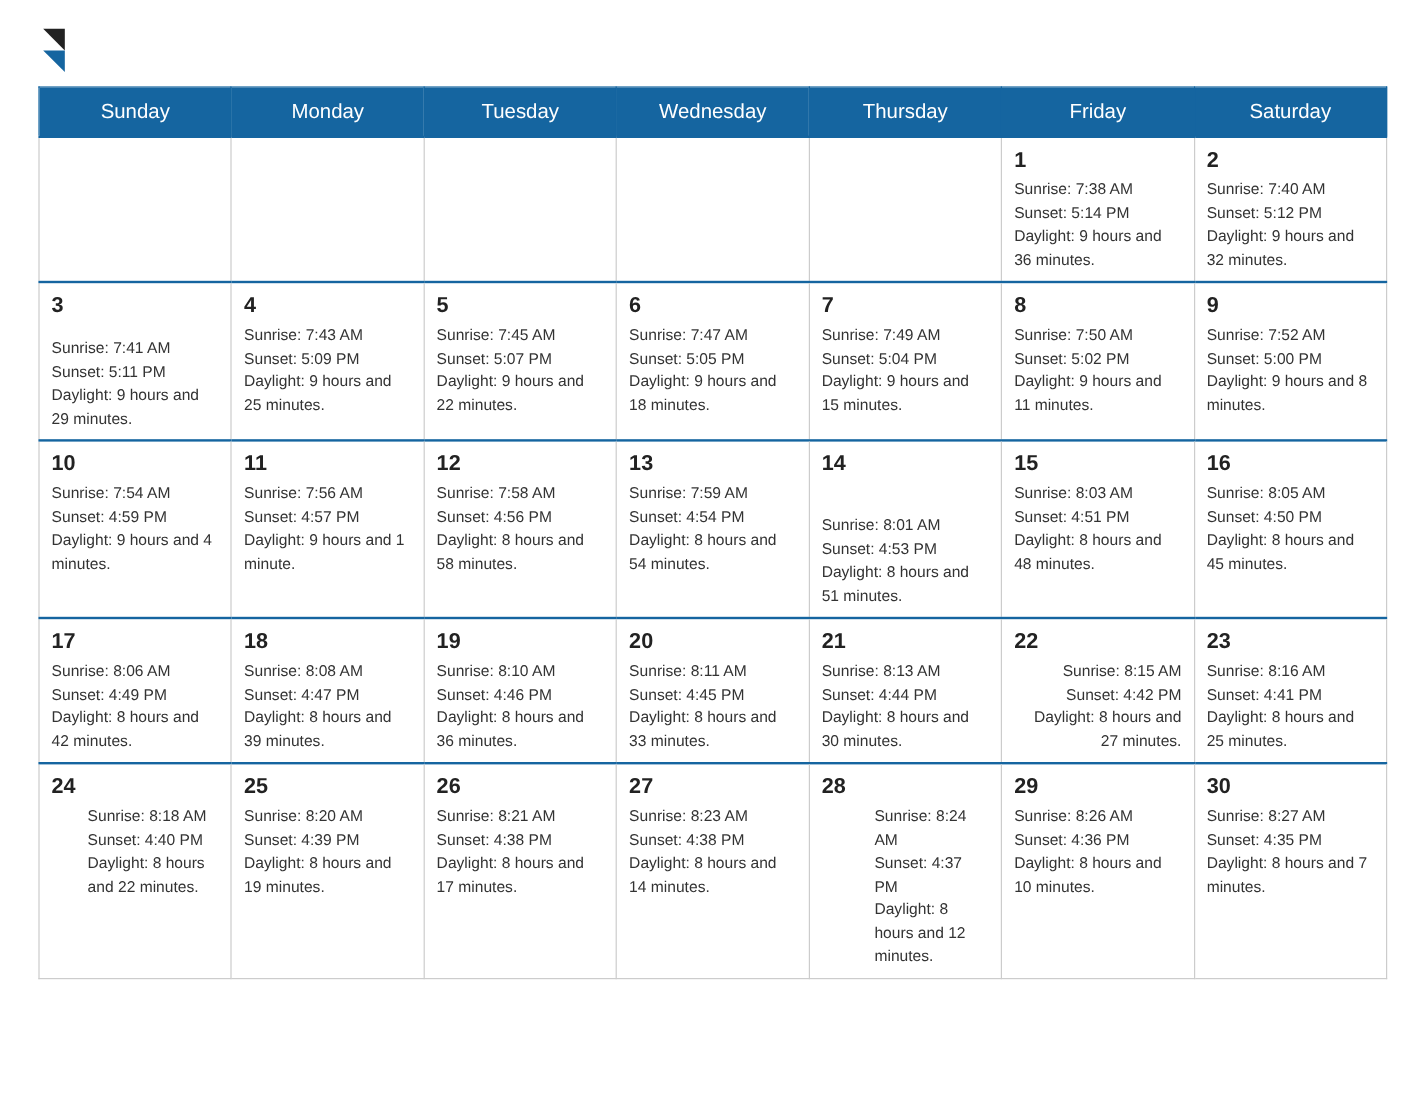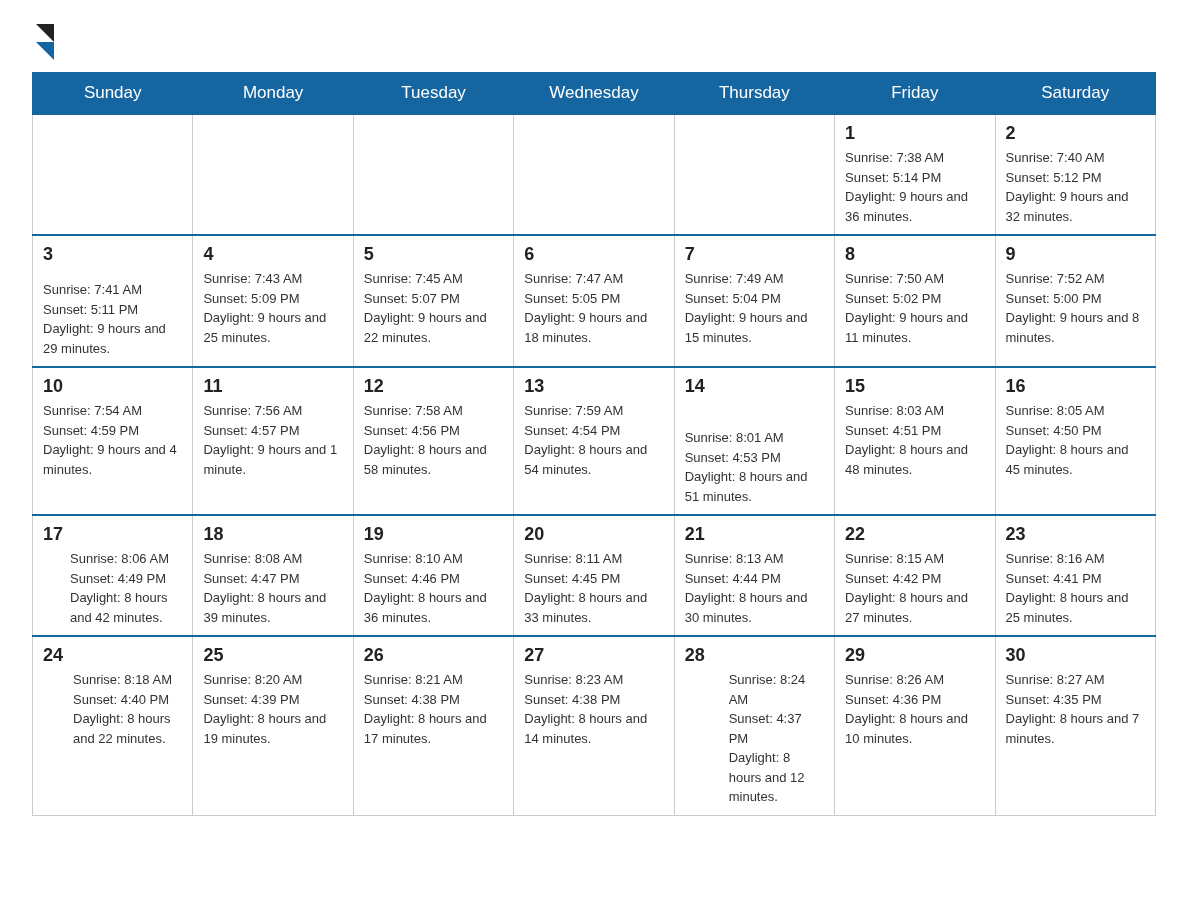--- a/index.html
+++ b/index.html
@@ -234,21 +234,21 @@
         <td>
           <span class="day-num">16</span>
           <div class="day-info" style="white-space: pre-line;">Sunrise: 8:05 AM
 Sunset: 4:50 PM
 Daylight: 8 hours and 45 minutes.</div>
         </td>
       </tr>
       <tr class="week-row">
         <td>
           <span class="day-num">17</span>
-          <div class="day-info" style="white-space: pre-line; margin-left: 27px;">Sunrise: 8:06 AM
+          <div class="day-info" style="white-space: pre-line;">Sunrise: 8:06 AM
 Sunset: 4:49 PM
 Daylight: 8 hours and 42 minutes.</div>
         </td>
         <td>
           <span class="day-num">18</span>
           <div class="day-info" style="white-space: pre-line;">Sunrise: 8:08 AM
 Sunset: 4:47 PM
 Daylight: 8 hours and 39 minutes.</div>
         </td>
         <td>
@@ -264,21 +264,21 @@
 Daylight: 8 hours and 33 minutes.</div>
         </td>
         <td>
           <span class="day-num">21</span>
           <div class="day-info" style="white-space: pre-line;">Sunrise: 8:13 AM
 Sunset: 4:44 PM
 Daylight: 8 hours and 30 minutes.</div>
         </td>
         <td>
           <span class="day-num">22</span>
-          <div class="day-info" style="white-space: pre-line;">Sunrise: 8:15 AM
+          <div class="day-info" style="white-space: pre-line; text-align: right;">Sunrise: 8:15 AM
 Sunset: 4:42 PM
 Daylight: 8 hours and 27 minutes.</div>
         </td>
         <td>
           <span class="day-num">23</span>
           <div class="day-info" style="white-space: pre-line;">Sunrise: 8:16 AM
 Sunset: 4:41 PM
 Daylight: 8 hours and 25 minutes.</div>
         </td>
       </tr>

